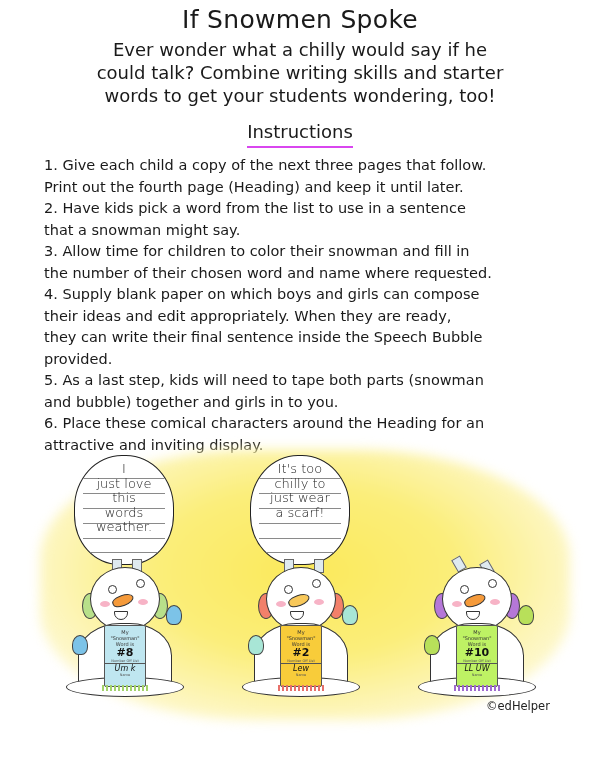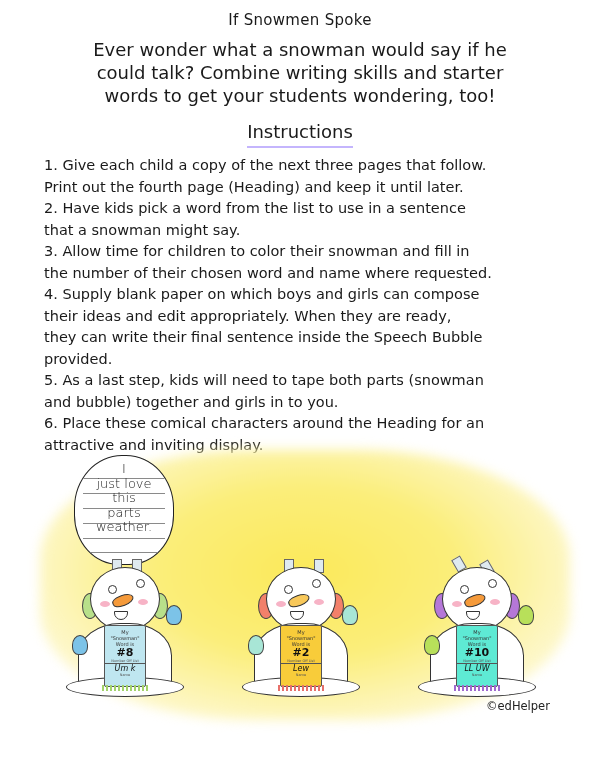--- a/index.html
+++ b/index.html
@@ -2,34 +2,34 @@
 <html><head>
   <meta charset="utf-8">
   <style>
     html, body { margin: 0; padding: 0; background: #ffffff; }
     body {
       width: 600px; height: 776px; position: relative; overflow: hidden;
       font-family: "DejaVu Sans", sans-serif; color: #1a1a1a;
     }
     .title {
       position: absolute; top: 6px; left: 0; width: 600px; text-align: center;
-      font-size: 15px; line-height: 28px; letter-spacing: 0.3px;
+      font-size: 25px; line-height: 28px; letter-spacing: 0.3px;
     }
     .intro {
       position: absolute; top: 38px; left: 30px; width: 540px; text-align: center;
       font-size: 18px; line-height: 23px;
     }
     .intro div { white-space: nowrap; }
     .instr-heading {
       position: absolute; top: 120px; left: 0; width: 600px; text-align: center;
       font-size: 18px; line-height: 24px;
     }
     .instr-heading span {
       display: inline-block; padding-bottom: 2px;
-      border-bottom: 2px solid #c4b5fd;
+      border-bottom: 2px solid #d946ef;
     }
     .steps {
       position: absolute; top: 155px; left: 44px; width: 520px;
       font-size: 14.5px; line-height: 21.5px;
     }
     .steps div { white-space: nowrap; }
     .glow {
       position: absolute; left: 40px; top: 450px; width: 530px; height: 270px;
       background: radial-gradient(ellipse at 50% 45%, #fbe95a 0%, #fbee7a 40%, #fdf6c0 70%, rgba(255,255,255,0) 100%);
       filter: blur(6px);
@@ -105,21 +105,21 @@
     .copyright {
       position: absolute; left: 486px; top: 699px; font-size: 11.5px; color: #222;
     }
   </style>
 </head>
 <body>
 
 <div class="title">If Snowmen Spoke</div>
 
 <div class="intro">
-  <div>Ever wonder what a snowman would say if he</div>
+  <div>Ever wonder what a chilly would say if he</div>
   <div>could talk? Combine writing skills and starter</div>
   <div>words to get your students wondering, too!</div>
 </div>
 
 <div class="instr-heading">
   <span>Instructions</span>
 </div>
 
 <div class="steps">
   <div>1. Give each child a copy of the next three pages that follow.</div>
@@ -145,21 +145,21 @@
     <div class="line" style="top:22px"></div>
       <div class="line" style="top:37px"></div>
     <div class="line" style="top:52px"></div>
       <div class="line" style="top:67px"></div>
     <div class="line" style="top:82px"></div>
       <div class="line" style="top:96px"></div>
     <div class="bubble-text">
       <div>I</div>
       <div>just love</div>
       <div>this</div>
-      <div>parts</div>
+      <div>words</div>
       <div>weather.</div>
     </div>
   </div>
   <div class="tape" style="left:60px;top:104px"></div>
   <div class="tape" style="left:80px;top:104px"></div>
   <div class="earmuff" style="left:30px;background:#b8e08a"></div>
   <div class="earmuff" style="left:100px;background:#b8e08a"></div>
   <div class="head"></div>
   <div class="eye" style="left:56px;top:130px"></div>
   <div class="eye" style="left:84px;top:124px"></div>
@@ -177,20 +177,34 @@
     <div>Word is</div>
     <div class="num">#8</div>
     <div class="small">Number Off List</div>
     <div class="sig">Um k</div>
     <div class="small">Name</div>
   </div>
   <div class="fringe" style="--fringe:#a3d36b"></div>
 </div>
 
 <div class="snowman-card" style="left:228px;">
+  <div class="bubble">
+    <div class="line" style="top:22px"></div>
+      <div class="line" style="top:37px"></div>
+    <div class="line" style="top:52px"></div>
+      <div class="line" style="top:67px"></div>
+    <div class="line" style="top:82px"></div>
+      <div class="line" style="top:96px"></div>
+    <div class="bubble-text">
+      <div>It's too</div>
+      <div>chilly to</div>
+      <div>just wear</div>
+      <div>a scarf!</div>
+    </div>
+  </div>
   <div class="tape" style="left:56px;top:104px"></div>
   <div class="tape" style="left:86px;top:104px"></div>
   <div class="earmuff" style="left:30px;background:#f2806a"></div>
   <div class="earmuff" style="left:100px;background:#f2806a"></div>
   <div class="head"></div>
   <div class="eye" style="left:56px;top:130px"></div>
   <div class="eye" style="left:84px;top:124px"></div>
   <div class="nose" style="background:#f8c85a"></div>
   <div class="cheek" style="left:48px;top:146px"></div>
   <div class="cheek" style="left:86px;top:144px"></div>
@@ -220,21 +234,21 @@
   <div class="eye" style="left:56px;top:130px"></div>
   <div class="eye" style="left:84px;top:124px"></div>
   <div class="nose"></div>
   <div class="cheek" style="left:48px;top:146px"></div>
   <div class="cheek" style="left:86px;top:144px"></div>
   <div class="mouth"></div>
   <div class="body"></div>
   <div class="base"></div>
   <div class="mitten" style="left:20px;top:180px;background:#b8e05a"></div>
   <div class="mitten" style="left:114px;top:150px;background:#b8e05a"></div>
-  <div class="scarf" style="background:#5eead4">
+  <div class="scarf" style="background:#bef264">
     <div>My</div>
     <div>"Snowman"</div>
     <div>Word is</div>
     <div class="num">#10</div>
     <div class="small">Number Off List</div>
     <div class="sig">LL UW</div>
     <div class="small">Name</div>
   </div>
   <div class="fringe" style="--fringe:#a06ad0"></div>
 </div>

